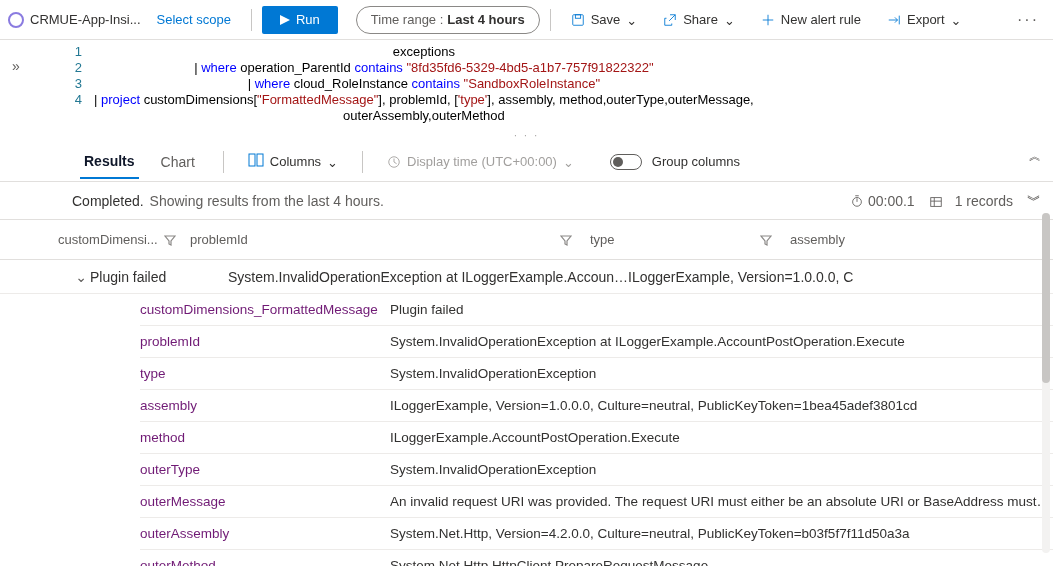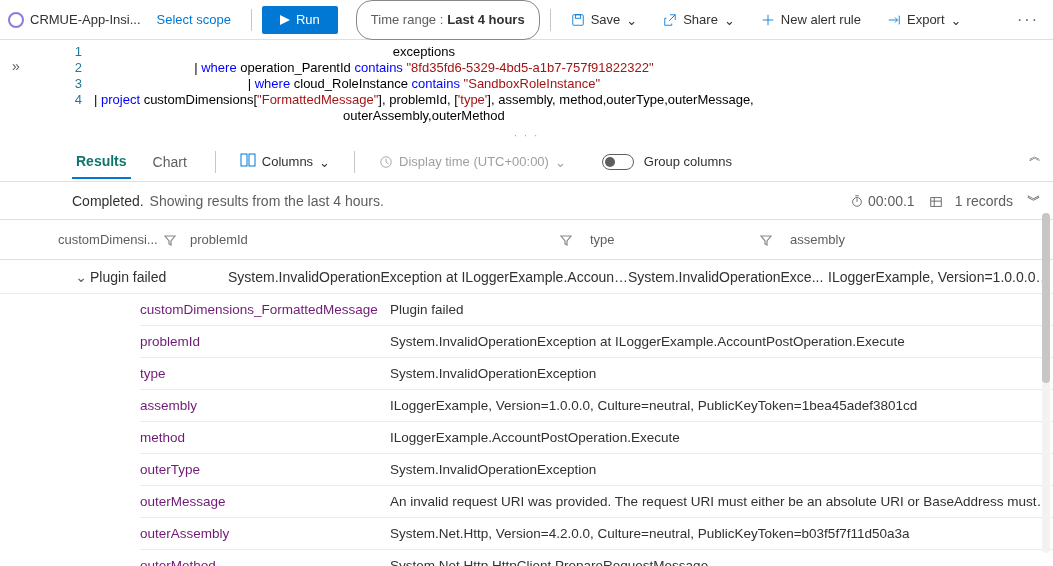--- a/index.html
+++ b/index.html
@@ -5,21 +5,21 @@
   * { box-sizing: border-box; margin: 0; padding: 0; font-family: "Segoe UI", Arial, sans-serif; }
   body { width: 1053px; height: 566px; background: #fff; color: #323130; font-size: 13px; overflow: hidden; position: relative; }
 
   
   .top-bar { display: flex; align-items: center; height: 40px; padding: 0 8px; border-bottom: 1px solid #e1dfdd; gap: 6px; }
   .app-icon { width: 16px; height: 16px; border: 2px solid #8a7be0; border-radius: 50%; }
   .app-title { font-size: 13px; color: #323130; max-width: 130px; white-space: nowrap; overflow: hidden; text-overflow: ellipsis; }
   .select-scope { color: #0078d4; cursor: pointer; padding: 4px 10px; }
   .run-btn { background: #0078d4; color: #fff; border: none; height: 28px; padding: 0 18px; font-size: 13px; border-radius: 2px; cursor: pointer; display: inline-flex; align-items: center; gap: 6px; }
   .run-btn svg { width: 10px; height: 10px; }
-  .time-pill { border: 1px solid #8a8886; border-radius: 16px; height: 40px; padding: 0 14px; display: inline-flex; align-items: center; gap: 4px; cursor: pointer; }
+  .time-pill { border: 1px solid #8a8886; border-radius: 16px; height: 28px; padding: 0 14px; display: inline-flex; align-items: center; gap: 4px; cursor: pointer; }
   .time-pill .tr-label { color: #605e5c; }
   .time-pill .tr-val { font-weight: 600; }
   .top-btn { background: none; border: none; color: #323130; height: 28px; padding: 0 10px; font-size: 13px; cursor: pointer; display: inline-flex; align-items: center; gap: 6px; }
   .top-btn svg { width: 14px; height: 14px; stroke: #0078d4; fill: none; }
   .top-sep { width: 1px; height: 22px; background: #c8c6c4; margin: 0 4px; }
   .more-dots { font-size: 16px; color: #605e5c; letter-spacing: 2px; cursor: pointer; padding: 0 6px;}
   .spacer-sm { width: 6px; }
 
   
   .collapse-chev { position: absolute; left: 12px; top: 58px; color: #605e5c; cursor: pointer; font-size: 14px; }
@@ -31,21 +31,21 @@
   .code { padding-left: 48px; white-space: pre; color: #000; text-align: center; }
   .kw { color: #0000ff; }
   .str { color: #a31515; }
   .expand-arrow { position: absolute; right: 12px; top: 108px; font-size: 12px; color: #605e5c; cursor: pointer; }
 
   .divider-dots { text-align: center; color: #a19f9d; font-size: 10px; letter-spacing: 2px; height: 12px; }
 
   
   .tabs-row { display: flex; align-items: center; height: 40px; border-bottom: 1px solid #e1dfdd; padding: 0 0 0 72px; gap: 18px; }
   .tab { font-size: 14px; padding: 8px 4px; cursor: pointer; color: #605e5c; }
-  .tab.active { color: #0f766e; border-bottom: 2px solid #0078d4; font-weight: 600; }
+  .tab.active { color: #0f172a; border-bottom: 2px solid #0078d4; font-weight: 600; margin-left: 8px; }
   .tabs-sep { width: 1px; height: 22px; background: #c8c6c4; margin: 0 6px; }
   .columns-btn { display: inline-flex; align-items: center; gap: 6px; cursor: pointer; color: #323130; }
   .columns-glyph svg { width: 16px; height: 14px; stroke: #0078d4; fill: none; }
   .display-time { color: #a19f9d; display: inline-flex; align-items: center; gap: 6px; }
   .toggle { width: 32px; height: 16px; border: 1px solid #605e5c; border-radius: 10px; position: relative; cursor: pointer; }
   .toggle::after { content: ""; width: 10px; height: 10px; background: #605e5c; border-radius: 50%; position: absolute; top: 2px; left: 2px; }
   .group-cols { display: inline-flex; align-items: center; gap: 10px; margin-left: 18px; }
 
   
   .completed-row { display: flex; align-items: center; height: 38px; padding: 0 12px 0 72px; border-bottom: 1px solid #e1dfdd; font-size: 14px; gap: 6px; }
@@ -224,21 +224,20 @@
   </div>
   <div class="gh-col c4">
     <span>assembly</span>
   </div>
 </div>
 
 <div class="data-row">
   <div class="chev-down">⌄</div>
   <div class="dr-col c1">Plugin failed</div>
   <div class="dr-col c2">System.InvalidOperationException at ILoggerExample.AccountP...</div>
-  <div class="dr-col c3">System.InvalidOperationExce...</div>
   <div class="dr-col c4">ILoggerExample, Version=1.0.0.0, C</div>
 </div>
 
 <div class="detail" id="detail-container">
     <div class="detail-row">
       <div class="detail-key">customDimensions_FormattedMessage</div>
       <div class="detail-val">Plugin failed</div>
     </div>
     <div class="detail-row">
       <div class="detail-key">problemId</div>

